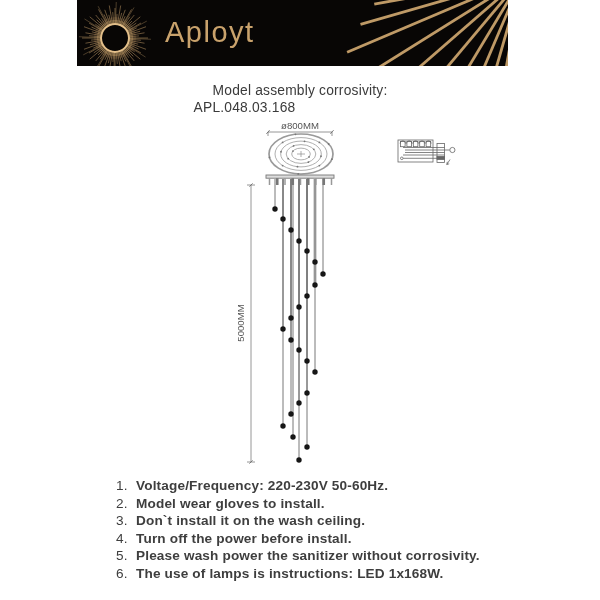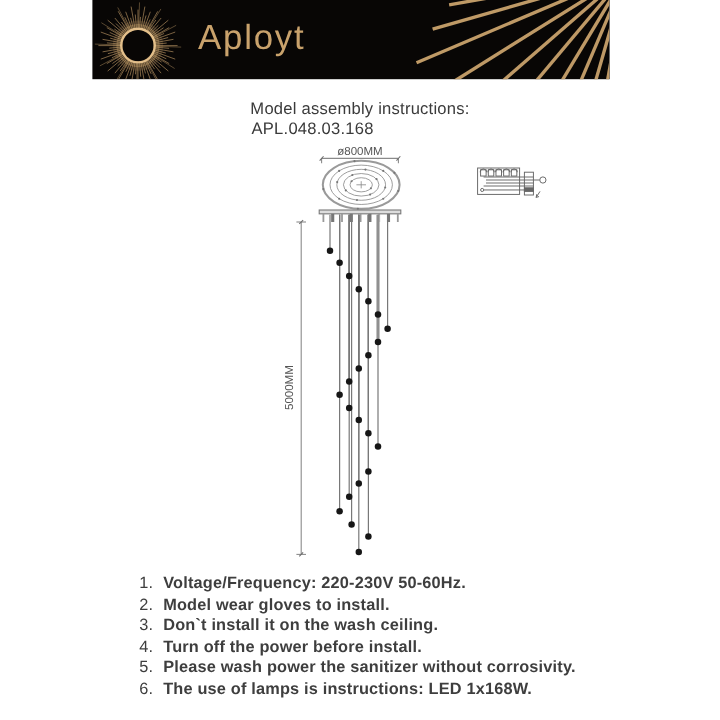--- a/index.html
+++ b/index.html
@@ -5,21 +5,21 @@
   html,body{margin:0;padding:0;background:#ffffff;}
   .page{position:relative;width:600px;height:600px;background:#ffffff;overflow:hidden;
         font-family:"Liberation Sans",sans-serif;}
   .banner{position:absolute;left:77px;top:0;width:431px;height:66px;background:#080605;overflow:hidden;}
   .banner svg{position:absolute;left:0;top:0;}
   .brand-name{position:absolute;left:88px;top:16px;font-size:29px;letter-spacing:1.5px;
               color:#c9a26c;font-weight:400;}
   .title-line1{position:absolute;left:0;top:83px;width:600px;text-align:center;
                font-size:13.8px;color:#3b3b3b;letter-spacing:.2px;}
   .title-line2{position:absolute;left:0;top:100px;width:489px;text-align:center;
-               font-size:13.8px;color:#3b3b3b;letter-spacing:.2px;padding-left:16px;}
+               font-size:13.8px;color:#3b3b3b;letter-spacing:.2px;}
   .diagram-svg{position:absolute;left:0;top:0;}
   .instructions{position:absolute;left:116px;top:477px;width:420px;}
   .instr-row{display:flex;line-height:17.6px;font-size:13.6px;color:#3e3e3e;letter-spacing:.15px;}
   .instr-num{width:20px;flex:0 0 20px;}
   .instr-text{flex:1;font-weight:bold;}
 </style>
 </head>
 <body>
 
 <div class="page">
@@ -124,21 +124,21 @@
           <line x1="445" y1="-22" x2="256.322604944307" y2="142.01475724762682" stroke="#c9a26c" stroke-width="2.8" opacity="0.95"></line>
           <line x1="445" y1="-22" x2="258.42941884558627" y2="94.58223813130508" stroke="#c9a26c" stroke-width="2.8" opacity="0.95"></line>
           <line x1="445" y1="-22" x2="270.1040778440364" y2="52.23891441296209" stroke="#c9a26c" stroke-width="2.8" opacity="0.95"></line>
           <line x1="445" y1="-22" x2="283.5080350823624" y2="24.307075777255946" stroke="#c9a26c" stroke-width="2.8" opacity="0.95"></line>
           <line x1="445" y1="-22" x2="297.27883704816884" y2="4.047226650039541" stroke="#c9a26c" stroke-width="2.8" opacity="0.95"></line>
         </g>
     </svg>
     <div class="brand-name">Aployt</div>
   </div>
 
-  <div class="title-line1">Model assembly instructions:</div>
+  <div class="title-line1">Model assembly corrosivity:</div>
   <div class="title-line2">APL.048.03.168</div>
 
   <svg class="diagram-svg" width="600" height="475" viewBox="0 0 600 475">
 
     <g stroke="#8a8a8a" stroke-width="0.9" fill="none">
       <line x1="268" y1="132" x2="332" y2="132"></line>
       <line x1="268" y1="132" x2="268" y2="136"></line>
       <line x1="332" y1="132" x2="332" y2="136"></line>
       <line x1="266.4" y1="133.8" x2="269.6" y2="130.2" stroke="#6d6d6d"></line>
       <line x1="330.4" y1="133.8" x2="333.6" y2="130.2" stroke="#6d6d6d"></line>

